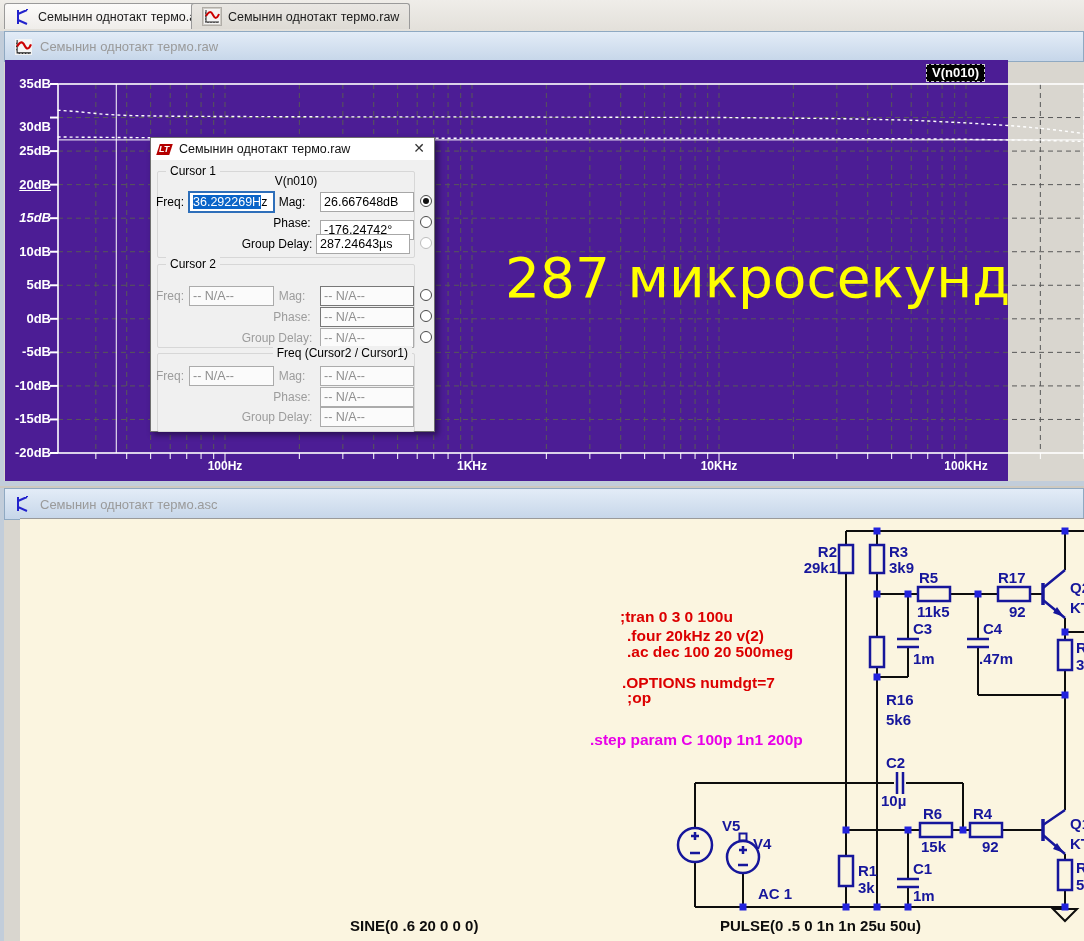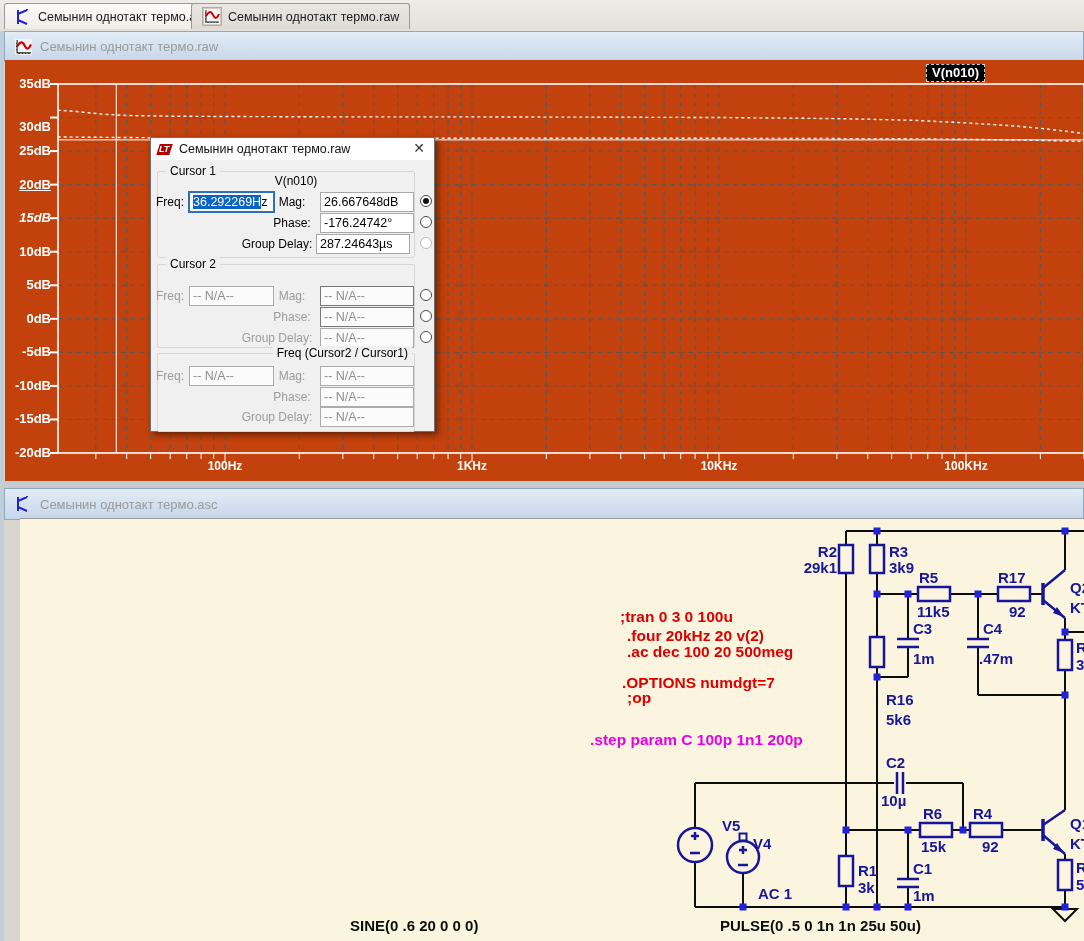--- a/index.html
+++ b/index.html
@@ -16,21 +16,21 @@
     font-size:12.5px;color:#1a1a1a;background:linear-gradient(#fcfbfa,#efedea);}
   .tab.active{background:linear-gradient(#e9e7e3,#dedbd5);}
   .tab .chip{background:#cfccc6;border:1px solid #b0ada7;padding:1px;display:flex}
   
   .win{position:absolute;left:0;width:1084px;border-left:4px solid #c2cdda;box-sizing:border-box;
     background:#d9d6cf;}
   .titlebar{height:29px;background:linear-gradient(#e3ecf7,#c6d6e9);
     border:1px solid #8fa9c2;display:flex;align-items:center;gap:8px;padding:0 0 0 10px;}
   .titlebar .wtitle{font-size:13px;color:#9a9a9a;}
   
-  #plot{position:absolute;left:1px;top:29px;width:1079px;height:421px;background:#c2410c;}
+  #plot{position:absolute;left:1px;top:29px;width:957px;height:421px;background:#4c1d95;padding-left:46px;}
   #plot-svg{position:absolute;left:0;top:0}
   .grid{stroke:#585858;stroke-width:1;stroke-dasharray:5 4}
   .frame{stroke:#fff;stroke-width:1.6;fill:none}
   .axis{stroke:#fff;stroke-width:2}
   .tick{stroke:#fff;stroke-width:1}
   .trace{stroke:#fff;stroke-width:1.4;fill:none;stroke-dasharray:3 3}
   .cursorline{stroke:#fff;stroke-width:1;fill:none}
   .ylab{position:absolute;left:0;width:46px;text-align:right;color:#fff;
     font-size:13px;font-weight:bold;}
   .xlab{position:absolute;top:399px;width:70px;text-align:center;color:#fff;
@@ -230,20 +230,21 @@
         <div class="ylab" style="top: 351.455px;">-15dB</div>
         <div class="ylab" style="top: 385px;">-20dB</div>
       </div>
     <div id="xlabels">
         <div class="xlab" style="left: 185px;">100Hz</div>
         <div class="xlab" style="left: 432px;">1KHz</div>
         <div class="xlab" style="left: 679px;">10KHz</div>
         <div class="xlab" style="left: 926px;">100KHz</div>
       </div>
     <div class="legend">V(n010)</div>
+    <div class="annotation">287 микросекунд</div>
   </div>
 </div>
 
 <div class="dialog">
   <div class="dlg-title">
     <span class="lt-logo"></span>
     <span class="dtitle">Семынин однотакт термо.raw</span>
     <span class="dlg-close">✕</span>
   </div>
 
@@ -252,21 +253,21 @@
   </div>
   <div class="drow-label" style="left:95px;top:36px;width:100px;text-align:center">V(n010)</div>
 
   <div class="drow-label" style="left:2px;top:57px;width:34px">Freq:</div>
   <div class="dinp focus" style="left:38px;top:54px;width:77px"><span class="sel">36.292269H</span><span>z</span></div>
   <div class="drow-label" style="left:116px;top:57px;width:50px">Mag:</div>
   <div class="dinp" style="left:169px;top:54px;width:86px">26.667648dB</div>
   <div class="radio checked" style="left:269px;top:57px"></div>
 
   <div class="drow-label" style="left:116px;top:78px;width:50px">Phase:</div>
-  <div class="dinp" style="left:169px;top:75px;width:86px">-176.24742°</div>
+  <div class="dinp" style="left:169px;top:82px;width:86px">-176.24742°</div>
   <div class="radio" style="left:269px;top:78px"></div>
 
   <div class="drow-label" style="left:86px;top:99px;width:80px">Group Delay:</div>
   <div class="dinp" style="left:165px;top:96px;width:86px">287.24643µs</div>
   <div class="radio disabled" style="left:269px;top:99px"></div>
 
   <div class="grp" style="top:126px;height:82px">
     <span class="grp-label">Cursor 2</span>
   </div>
   <div class="drow-label dim" style="left:2px;top:151px;width:34px">Freq:</div>

